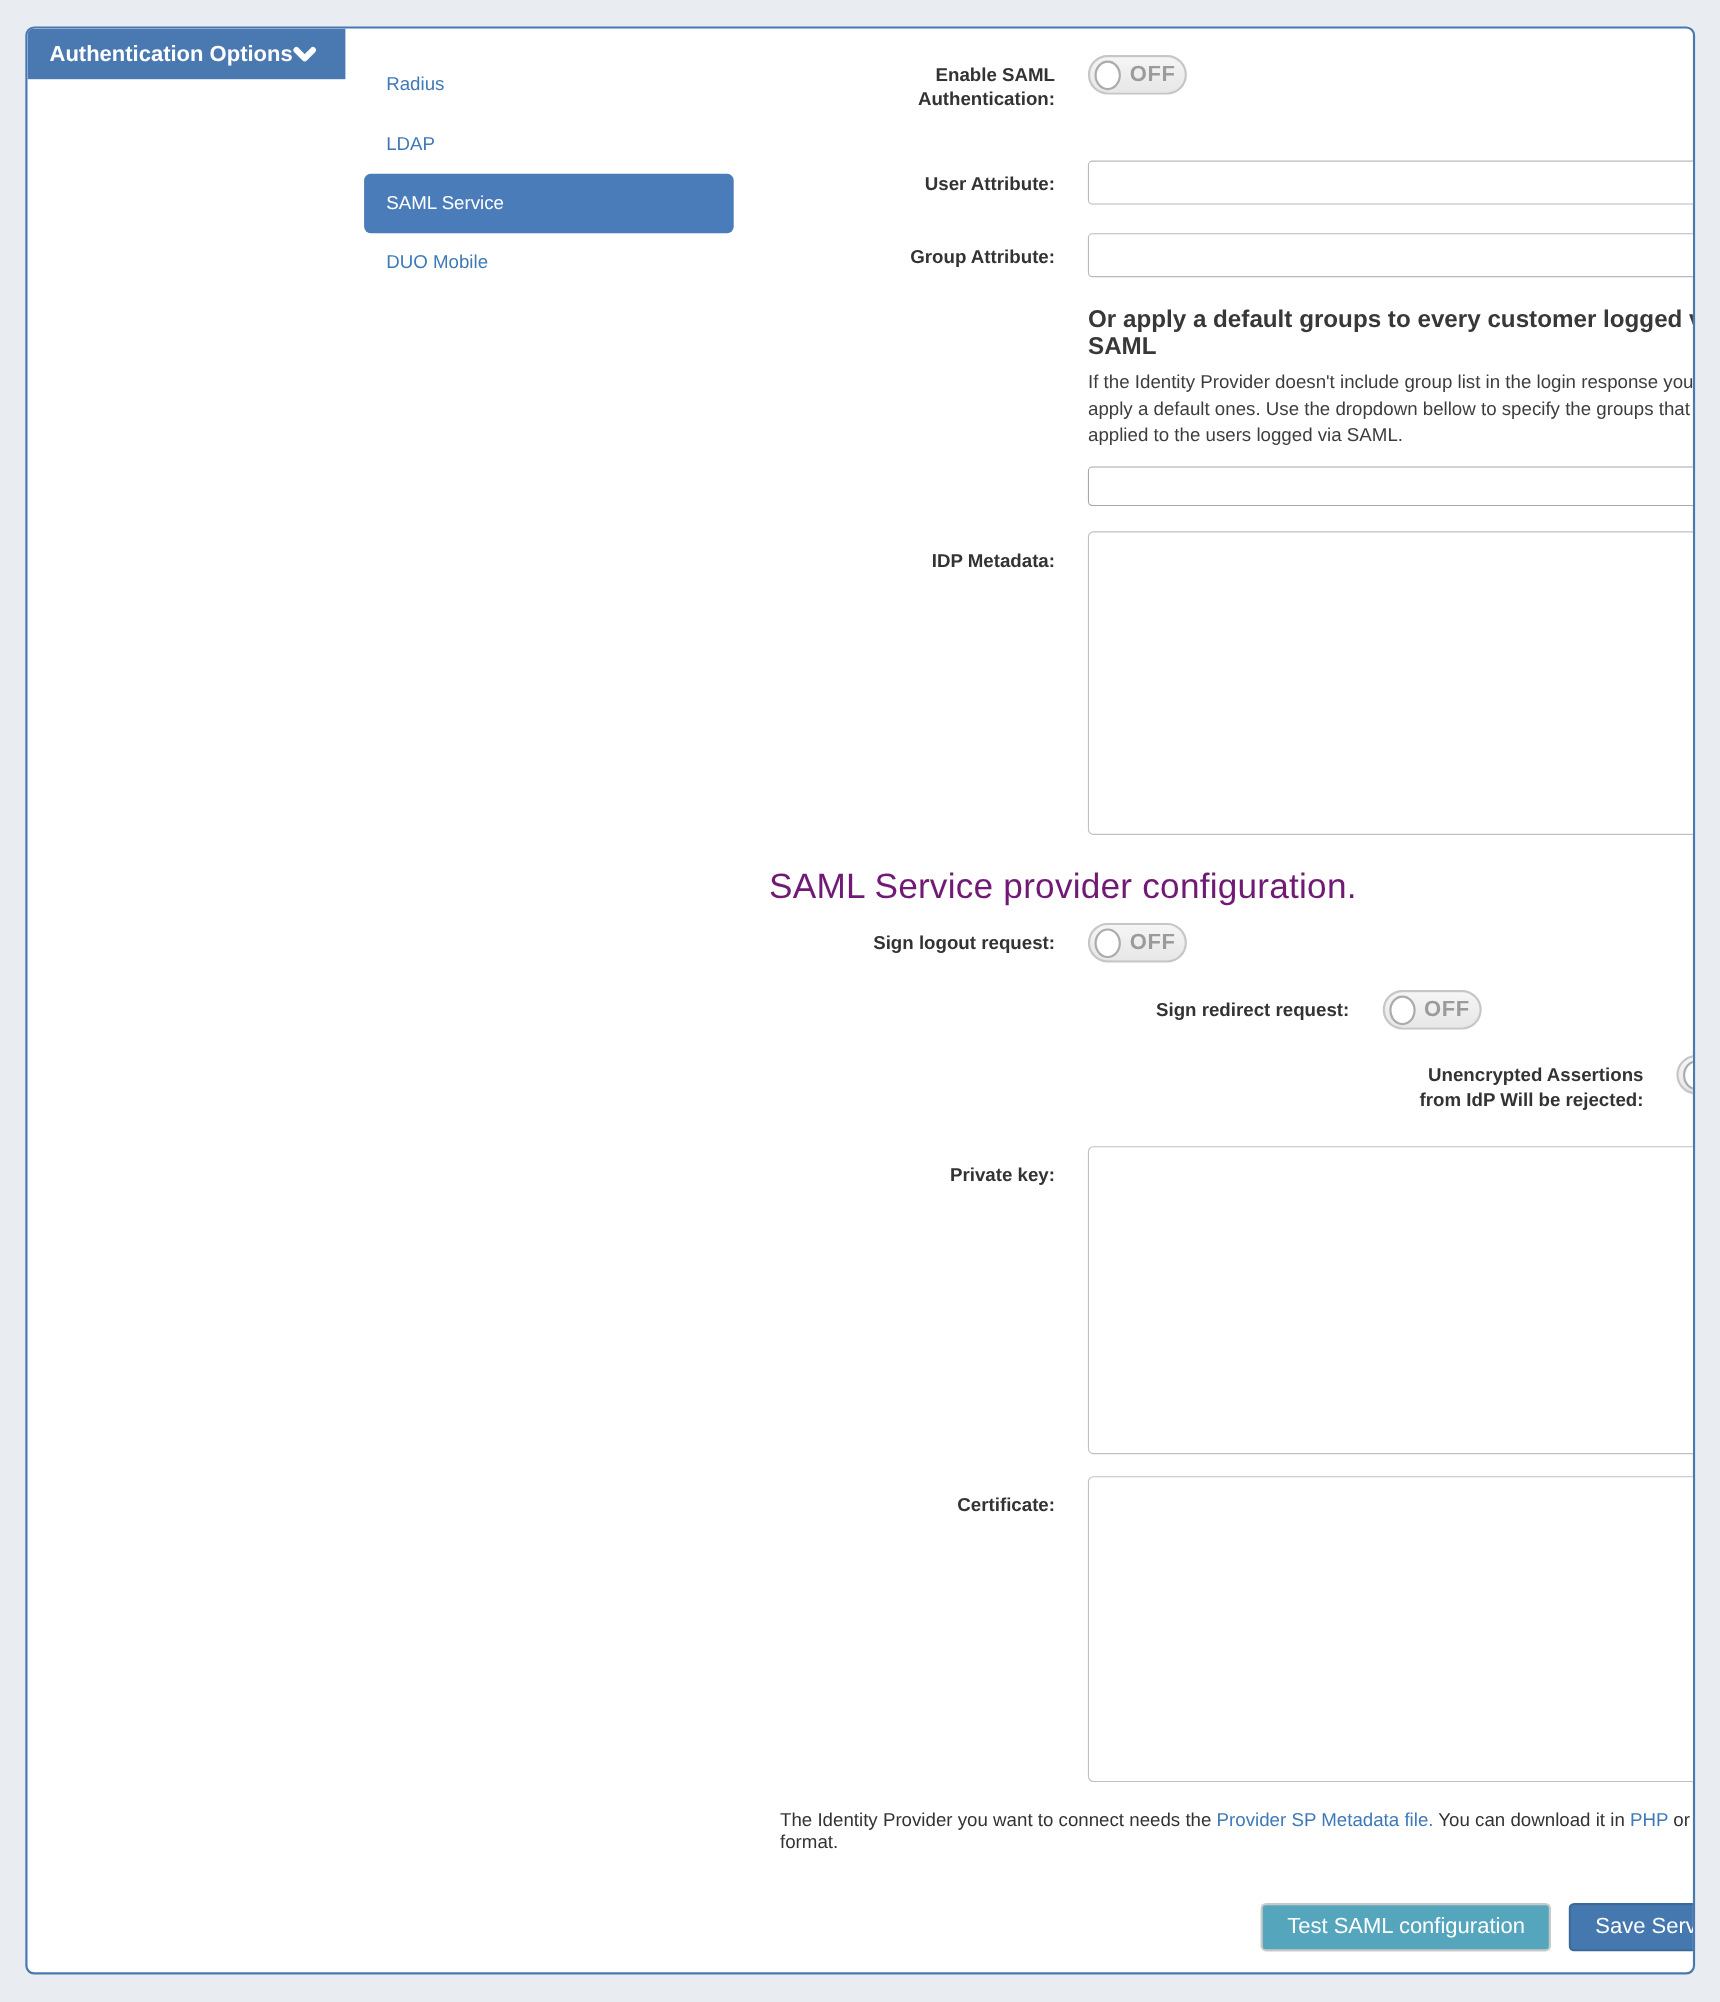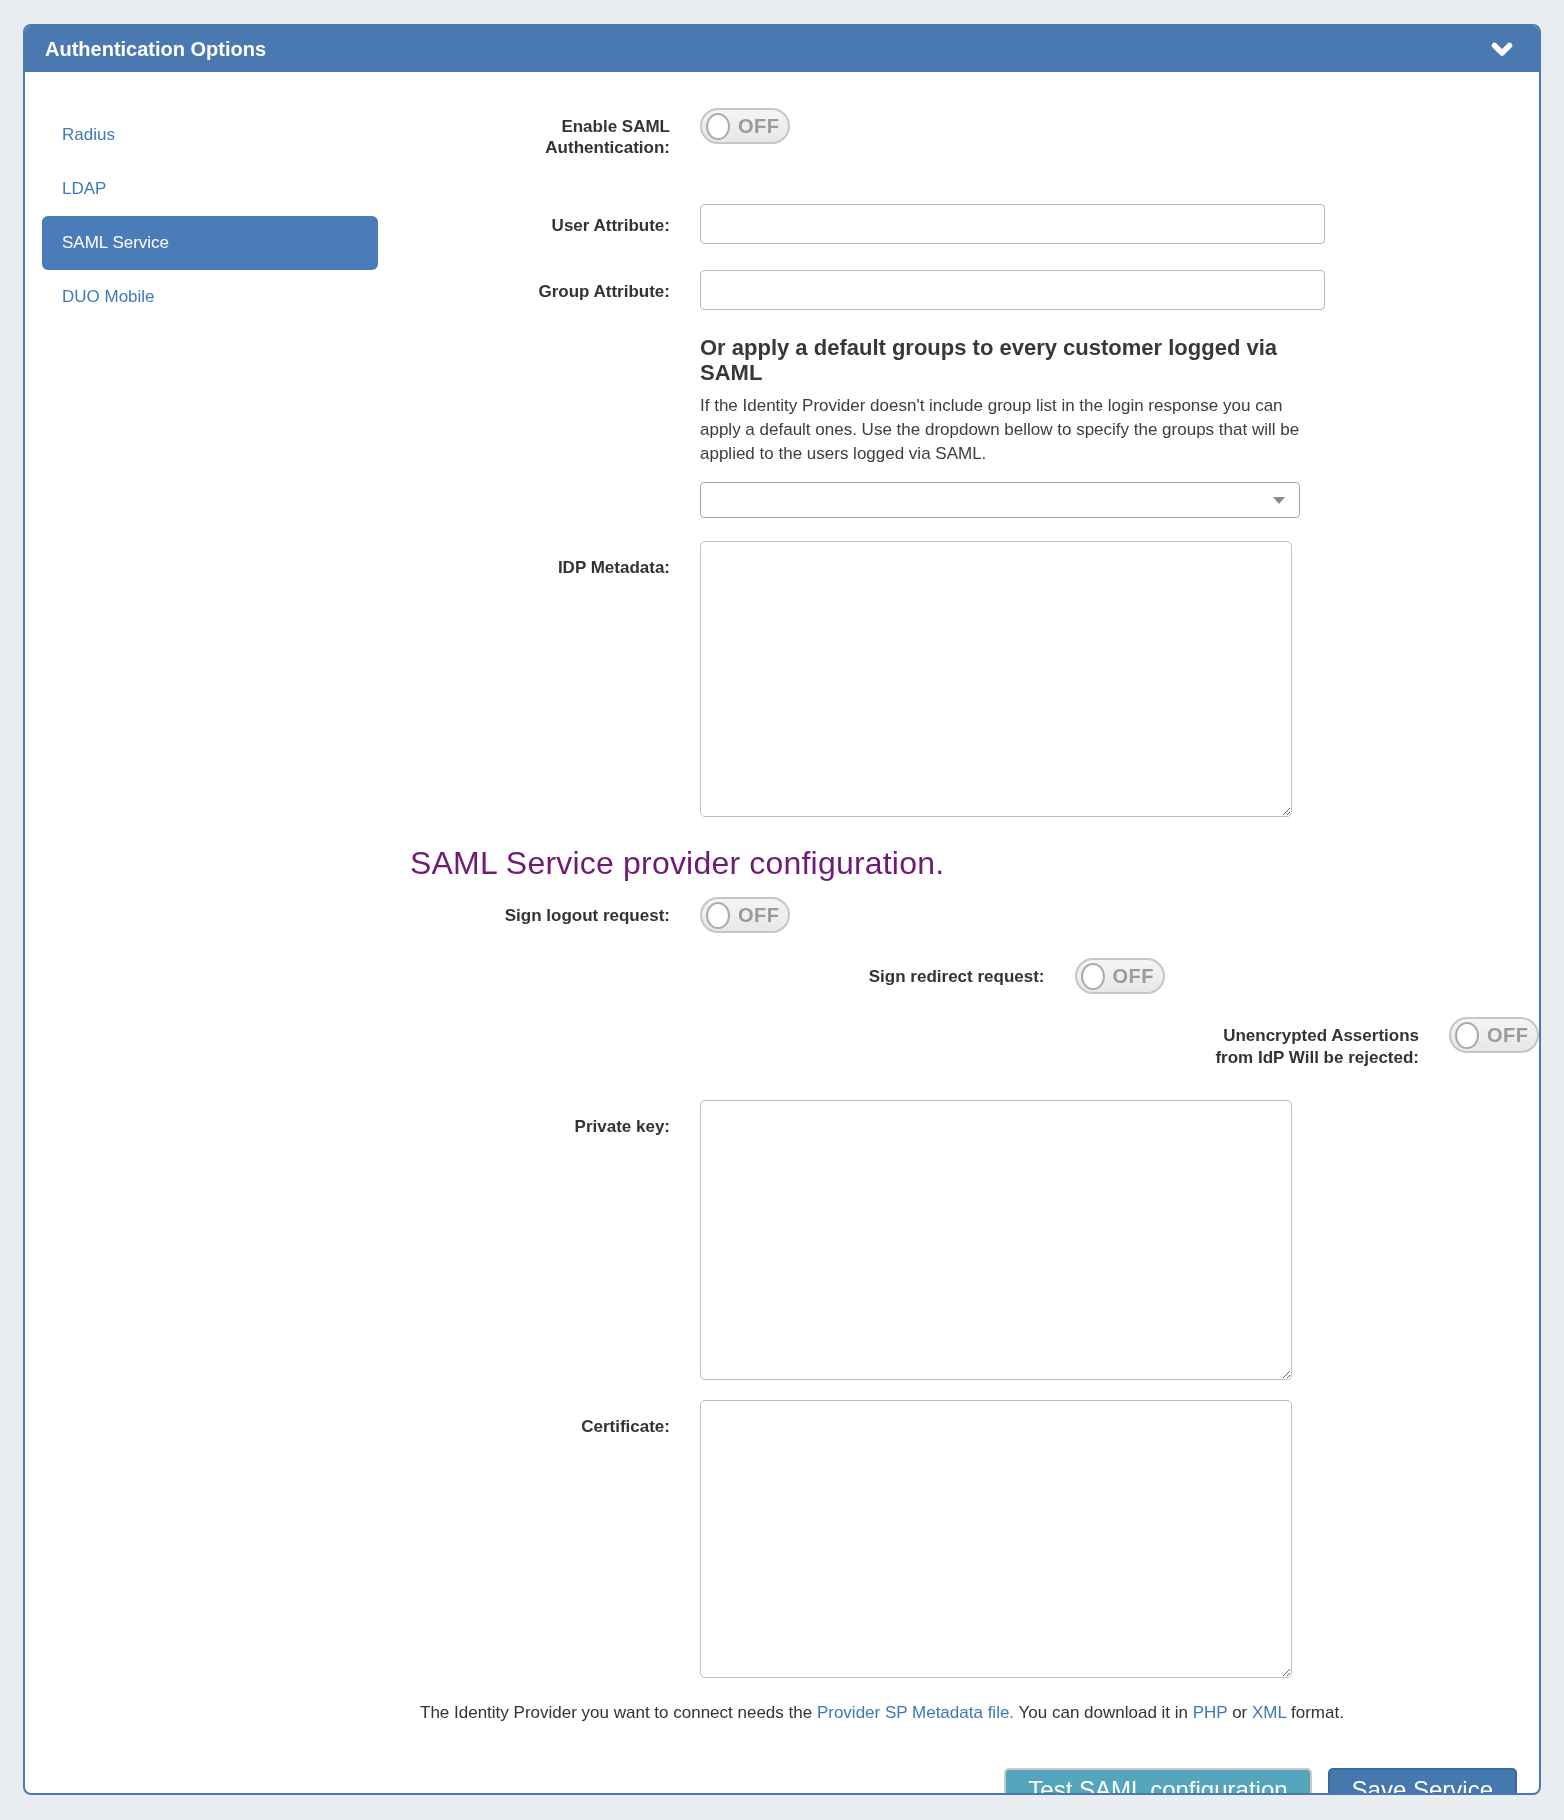--- a/index.html
+++ b/index.html
@@ -8,21 +8,21 @@
     background: var(--color-page_background, #e9edf1);
     font-family:"Liberation Sans", sans-serif;
     position:relative;
   }
   .panel {
     position:absolute; top:24px; left:23px; right:23px; bottom:25px;
     background:#fff;
     border:2px solid var(--color-header_blue, #4a79b2);
     border-radius:8px;
     overflow:hidden;
-    display:flex; flex-direction:column;gap:12px;
+    display:flex; flex-direction:row;
   }
   .panel-header {
     background: var(--color-header_blue, #4a79b2);
     height:46px; flex:0 0 auto;
     display:flex; align-items:center; justify-content:space-between;
     padding:0 26px 0 20px;
   }
   .panel-title { color:#fff; font-size:20px; font-weight:bold; margin:0; }
   .collapse-btn { display:flex; align-items:center; cursor:pointer; }
 
@@ -99,21 +99,21 @@
   .sp-heading {
     margin:0 0 15px 0; font-size:32px; font-weight:normal; color:#701a75; letter-spacing:.2px;
   }
 
   .footer-note { margin-left:10px; margin-bottom:45px; font-size:17px; color:#333; }
   .footer-note a { color: var(--color-link_blue, #3e79b8); text-decoration:none; cursor:pointer; }
 
   .buttons-row { display:flex; justify-content:flex-end; gap:16px; padding-right:22px; }
   .btn {
     height:44px; border-radius:5px; box-sizing:border-box;
-    color:#fff; font-size:24px; font-family:inherit;
+    color:#fff; font-size:20px; font-family:inherit;
     display:flex; align-items:center; justify-content:center;
     padding:0 22px; cursor:pointer;
   }
   .btn-test { background: var(--color-test_button_teal, #55a6bd); border:2px solid #c9c9c9; }
   .btn-save { background: var(--color-save_button_blue, #4478ae); border:2px solid rgba(0,0,0,.12); }
 
   
   .mb-45 { margin-bottom:45px; }
   .mb-32 { margin-bottom:32px;justify-content:flex-end; }
   .mb-28 { margin-bottom:28px; }

